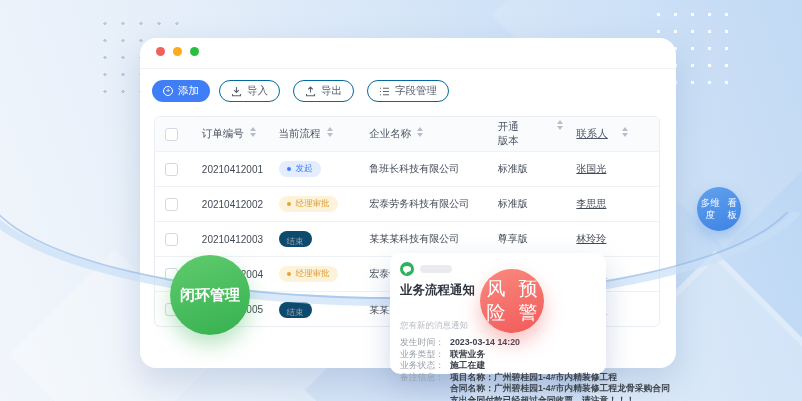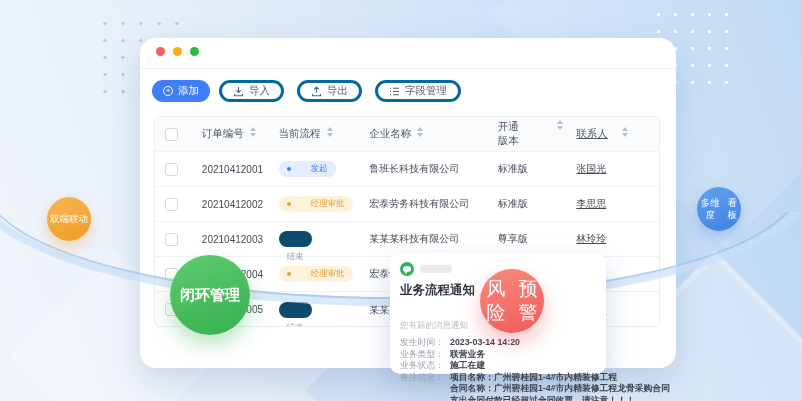--- a/index.html
+++ b/index.html
@@ -27,21 +27,21 @@
   .traffic{ position:absolute; left:16px; top:9px; display:flex; gap:8px; }
   .traffic i{ width:9px; height:9px; border-radius:50%; display:block; }
   .t-red{ background:#f2605a; } .t-yellow{ background:#fbab1c; } .t-green{ background:#27bf3f; }
   .head-divider{ position:absolute; left:0; top:30px; width:100%; height:1px; background:#f0f2f6; }
 
   
   .toolbar{ position:absolute; left:12px; top:42px; height:22px; display:flex; }
   .btn{ height:22px; display:inline-flex; align-items:center; gap:5px; border-radius:11px;
     font-size:10.5px; padding:0 11px; cursor:pointer; white-space:nowrap; }
   .btn-primary{ background:#3f7ef7; color:#fff; margin-right:9px; }
-  .btn-ghost{ background:#fff; border:3px solid #0369a1; color:#596070; margin-right:13px;justify-content:flex-end; }
+  .btn-ghost{ background:#fff; border:1px solid #0369a1; color:#596070; margin-right:13px;justify-content:flex-end; }
   .circle-plus{ width:10px; height:10px; border:1px solid #fff; border-radius:50%;
     display:inline-flex; align-items:center; justify-content:center; font-size:8px; line-height:1; }
   .btn-ghost svg{ display:block; }
 
   
   .tbl{ position:absolute; left:14px; top:78px; width:506px; height:211px;
     border:1px solid #e9edf3; border-radius:6px; overflow:hidden; background:#fff; }
   .trow{ display:flex; height:35px; align-items:center; border-bottom:1px solid #eef1f6; font-size:10px; color:#434a56; }
   .trow:last-child{ border-bottom:none; }
   .thead{ background:#fafbfd; color:#4e5666; font-size:10.5px; }
@@ -51,21 +51,21 @@
   .c-comp { width:129px; padding-left:13px; }
   .c-ver  { width:79px; padding-left:13px;gap:16px; }
   .c-con  { width:96px; padding-left:13px;text-decoration:underline; }
   .c-order,.c-proc,.c-comp,.c-ver,.c-con{ display:flex; }
   .chk{ width:13px; height:13px; border:1.5px solid #d3d8e1; border-radius:3px; background:#fff; cursor:pointer; }
   .sort{ display:inline-flex; flex-direction:column; margin-left:6px; line-height:0; cursor:pointer; }
   .sort i{ width:0; height:0; border-left:3.5px solid transparent; border-right:3.5px solid transparent; display:block; }
   .sort .up{ border-bottom:4px solid #b7bdc9; margin-bottom:2px; }
   .sort .dn{ border-top:4px solid #b7bdc9; }
   .sort.wide{ margin-left:14px; }
-  .pill{ display:inline-flex; align-items:center; gap:20px; height:16px; border-radius:8px;
+  .pill{ display:inline-flex; align-items:center; gap:5px; height:16px; border-radius:8px;
     padding:0 8px; font-size:8.5px; white-space:nowrap; }
   .pill i{ width:4px; height:4px; border-radius:50%; display:block; }
   .pill[data-variant="blue"]  { background:#e3edfd; color:#3f7ef7; } .pill[data-variant="blue"] i{ background:#3f7ef7; }
   .pill[data-variant="yellow"]{ background:#fdf3da; color:#dc9a2e; } .pill[data-variant="yellow"] i{ background:#e6a23c; }
   .pill[data-variant="gray"]  { background:#0c4a6e; color:#9aa0ab;flex-direction:column; } .pill[data-variant="gray"] i{ background:#a7acb6; }
 
   
   .band-clip{ position:absolute; left:0; top:212px; width:802px; height:106px; overflow:hidden;
     pointer-events:none; z-index:2; }
   .band1{ position:absolute; left:-28px; top:-146px; width:840px; height:240px; border-radius:50%;
@@ -269,24 +269,20 @@
         <div class="c-con">林玲玲</div>
       </div>
     </div>
   </div>
 
   <div class="band-clip">
     <div class="band1"></div>
     <div class="band2"></div>
   </div>
 
-  <div class="bubble bubble-left">
-    <span>双端</span>
-    <span>联动</span>
-  </div>
   <div class="bubble bubble-right">
     <span>多维度</span>
     <span>看板</span>
   </div>
   <div class="bubble bubble-green">
     <span>闭环</span>
     <span>管理</span>
   </div>
   <div class="bubble bubble-red">
     <span>风险</span>

